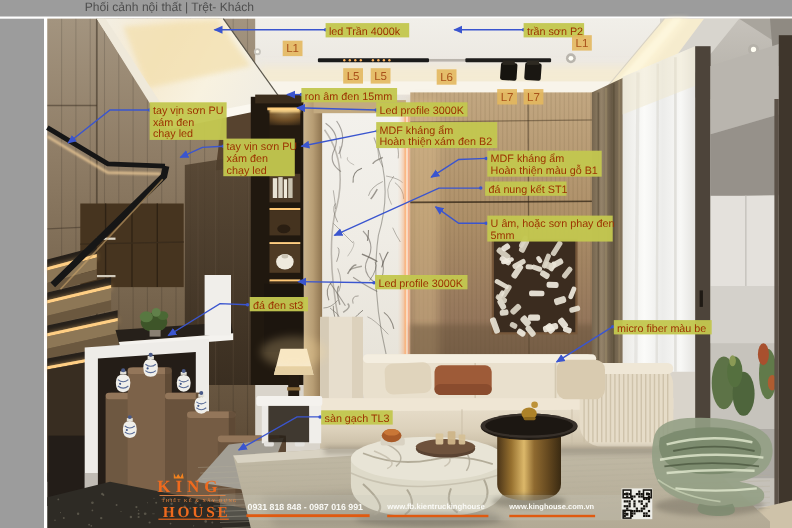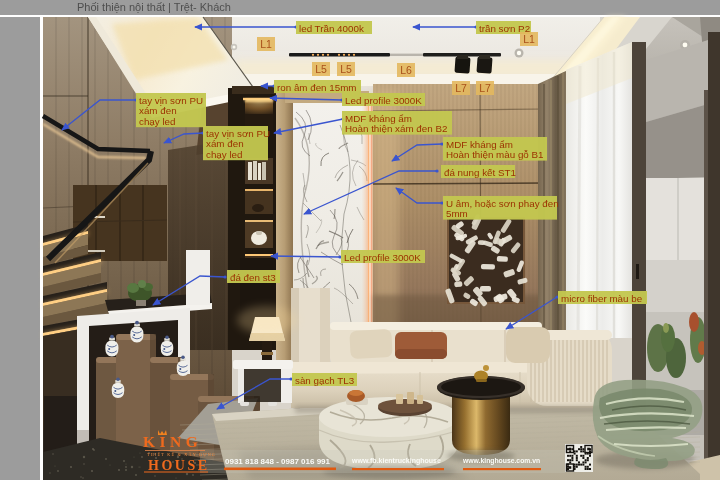--- a/index.html
+++ b/index.html
@@ -7,21 +7,21 @@
 .titlebar{position:absolute;left:0;top:0;width:720px;height:15px;background:#9c9c9c;}
 .titletext{position:absolute;left:77px;top:1px;font-size:11px;color:#4e4e4e;}
 .sidebar{position:absolute;left:0;top:17px;width:40px;height:463px;background:#9c9c9c;}
 svg{position:absolute;left:0;top:0;}
 </style></head>
 <body>
 <div class="frame">
 
 <div class="titlebar"></div>
 
-<div class="titletext">Phối thiện nội thất | Trệt- Khách</div>
+<div class="titletext">Phối cảnh nội thất | Trệt- Khách</div>
 
 <div class="sidebar"></div>
 <svg width="720" height="480" viewBox="0 0 720 480">
 <defs>
 <linearGradient id="ceil" x1="0" y1="0" x2="0" y2="1">
  <stop offset="0" stop-color="#f1efe9"></stop>
           <stop offset="0.7" stop-color="#eae6df"></stop>
           <stop offset="1" stop-color="#e4dfd6"></stop>
 </linearGradient>
 <linearGradient id="coveglow" x1="0" y1="0" x2="1" y2="0.35">

